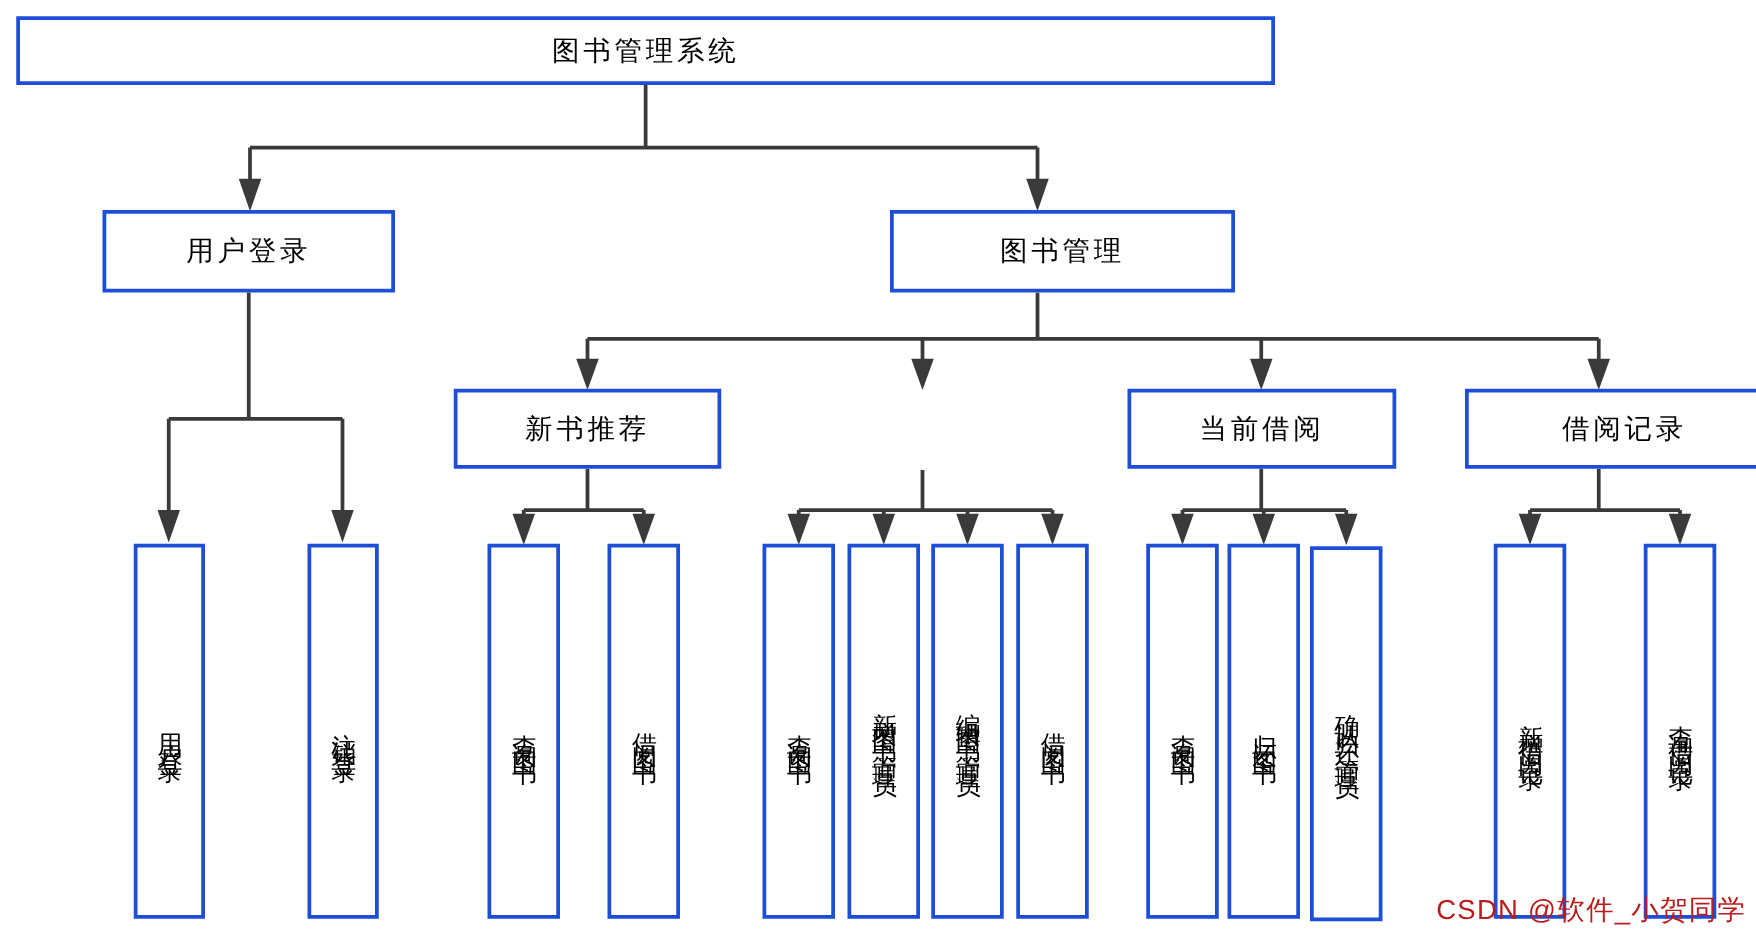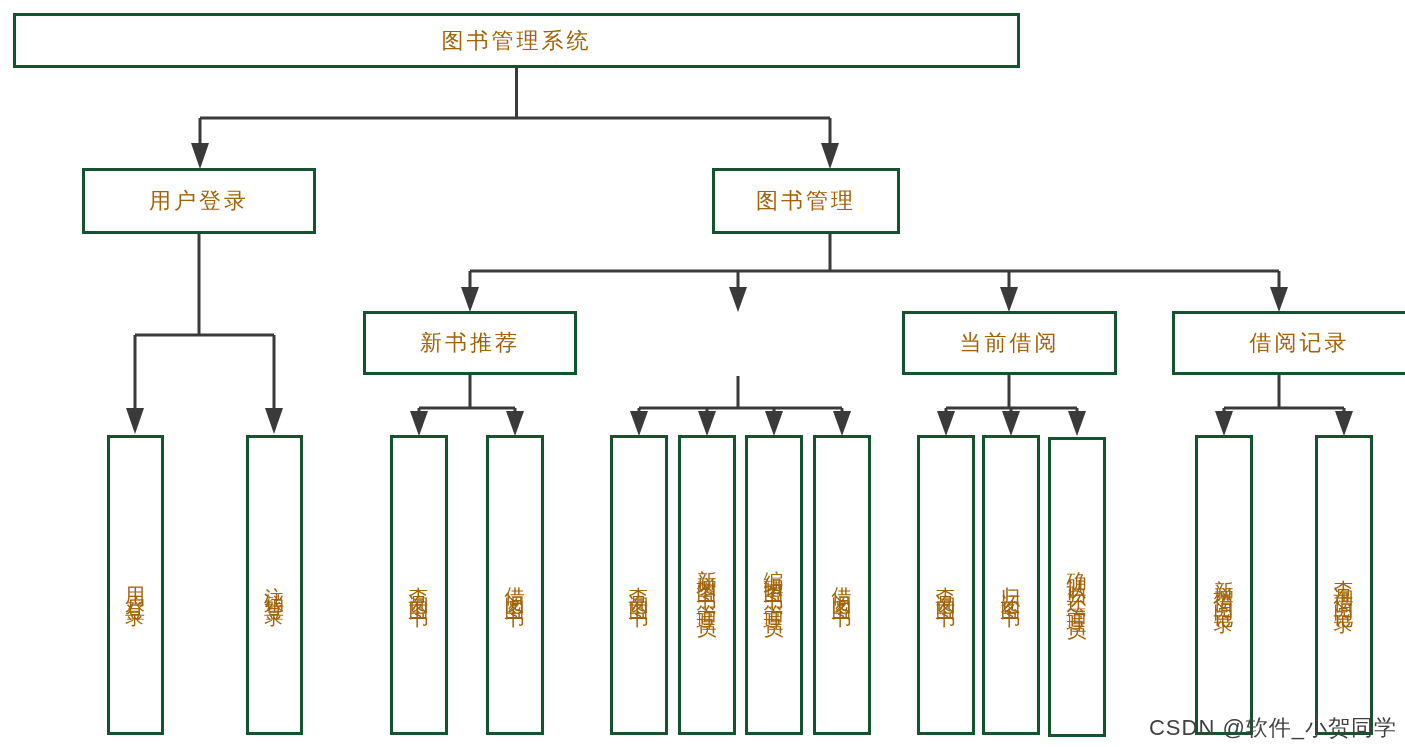--- a/index.html
+++ b/index.html
@@ -7,44 +7,44 @@
     position:relative;
     width:1405px;height:747px;
     background:#ffffff;
     font-family:"Liberation Sans", sans-serif;
     overflow:hidden;
   }
   #wires{position:absolute;left:0;top:0;width:1405px;height:747px;}
   .node{
     position:absolute;
     box-sizing:border-box;
-    border:3px solid #14532d;
+    border:3px solid #1d4ed8;
     background:#ffffff;
     display:flex;align-items:center;justify-content:center;
-    color:#a16207;
+    color:#000000;
     font-size:22px;
     letter-spacing:3px;
     white-space:nowrap;
     z-index:2;
   }
   .leaf{
     font-size:20px;
     letter-spacing:0;
   }
   .leaf .vtext{
     writing-mode:vertical-rl;
     text-orientation:mixed;
     letter-spacing:7px;
     line-height:1;
   }
   .watermark{
     position:absolute;
     right:8px;bottom:4px;
     font-size:22px;
-    color:#404040;
+    color:#b91c1c;
     letter-spacing:1px;
     z-index:3;
     pointer-events:none;
   }
 </style>
 </head>
 <body>
 
 <div id="canvas">
 
@@ -98,21 +98,21 @@
       <polygon points="1068,411 1086,411 1077,436"></polygon>
 
       <polygon points="1215,411 1233,411 1224,436"></polygon>
       <polygon points="1335,411 1353,411 1344,436"></polygon>
     </g>
   </svg>
 
   <div class="node" style="left:13px;top:13px;width:1007px;height:55px;">图书管理系统</div>
 
   <div class="node" style="left:82px;top:168px;width:234px;height:66px;">用户登录</div>
-  <div class="node" style="left:712px;top:168px;width:188px;height:66px;text-align:center;">图书管理</div>
+  <div class="node" style="left:712px;top:168px;width:276px;height:66px;text-align:center;">图书管理</div>
 
   <div class="node" style="left:363px;top:311px;width:214px;height:64px;">新书推荐</div>
   <div class="node" style="left:902px;top:311px;width:215px;height:64px;font-family:Liberation Serif, serif;">当前借阅</div>
   <div class="node" style="left:1172px;top:311px;width:255px;height:64px;">借阅记录</div>
 
   <div class="node leaf" style="left:107px;top:435px;width:57px;height:300px;">
     <span class="vtext">用户登录</span>
   </div>
   <div class="node leaf" style="left:246px;top:435px;width:57px;height:300px;">
     <span class="vtext">注销登录</span>

